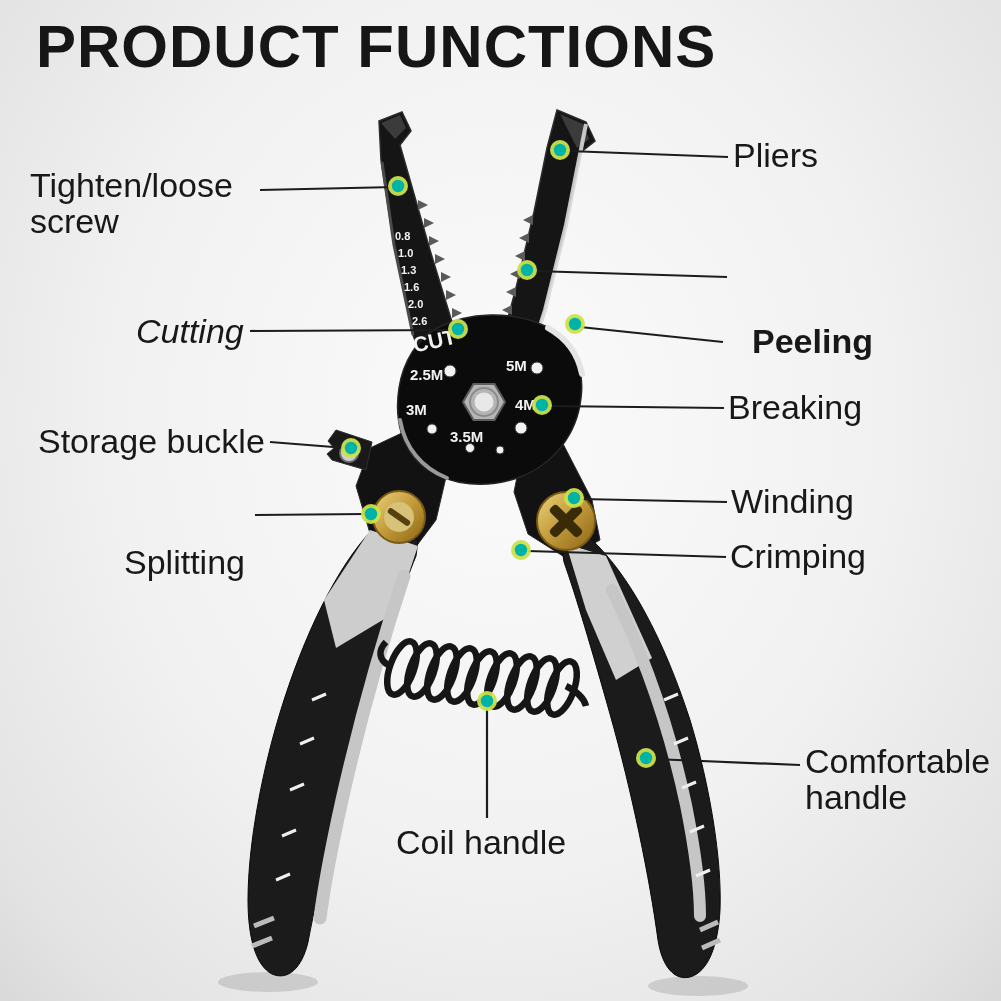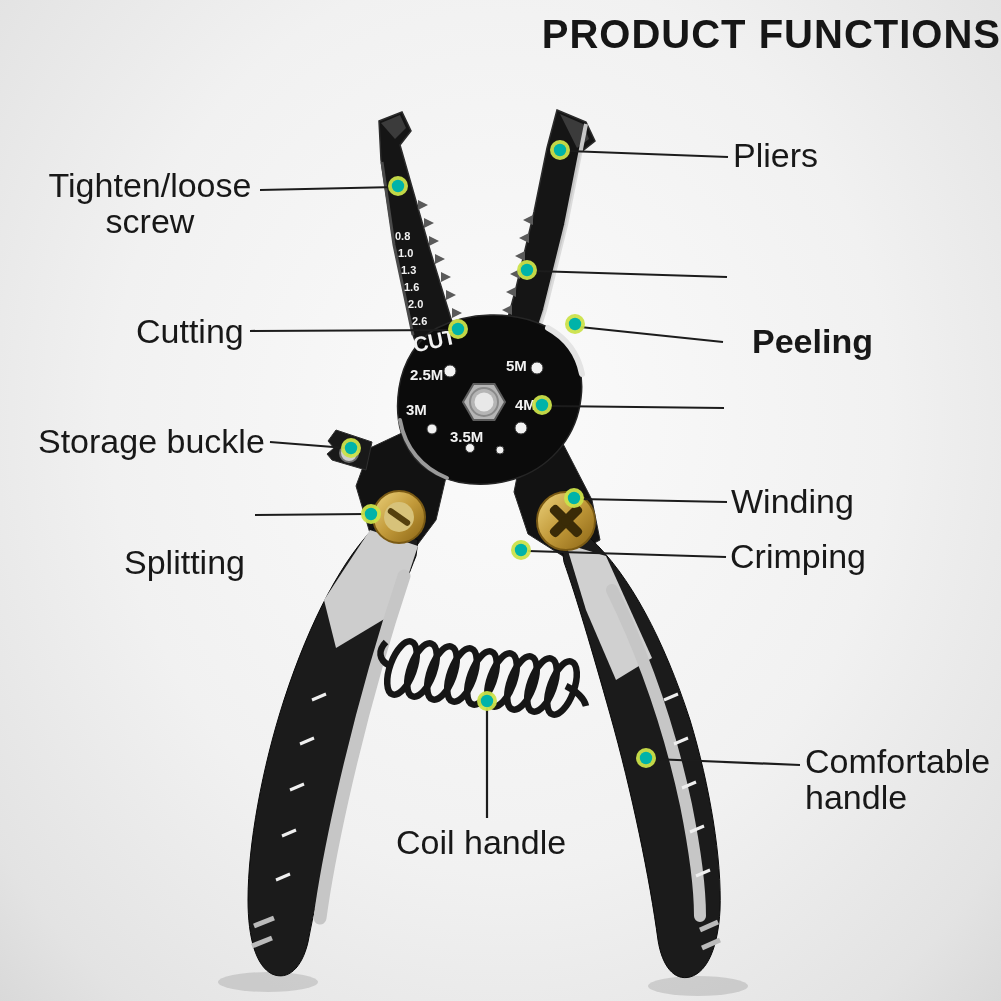--- a/index.html
+++ b/index.html
@@ -11,36 +11,36 @@
     width: 1001px;
     height: 1001px;
     margin: 0 auto;
     overflow: hidden;
     background: radial-gradient(ellipse at 50% 42%, #fbfbfb 0%, #f1f1f1 55%, #e3e3e3 88%, #d9d9d9 100%);
   }
 
   .title {
     position: absolute;
     left: 0; right: 0; top: 12px;
-    text-align: right;
-    font-size: 40px;
+    text-align: left;
+    font-size: 60px;
     font-weight: 900;
     letter-spacing: 1px;
     color: #161616;
     padding-left: 36px;
   }
 
   .lbl {
     position: absolute;
     font-size: 34px;
     line-height: 36px;
     color: #181818;
     white-space: nowrap;
   }
-  .lbl.wrap-center { white-space: normal; text-align: center; }
+  .lbl.wrap-center { white-space: normal; text-align: left; }
   .lbl.wrap-left   { white-space: normal; text-align: left; }
 
   svg.layer {
     position: absolute;
     left: 0; top: 0;
   }
   svg.overlay { pointer-events: none; }
 
   .leader { stroke: #1c1c1c; stroke-width: 2.2; }
   .dot-ring { fill: #cbe24a; opacity: 0.95; }
@@ -276,33 +276,34 @@
         </g>
       <g>
           <circle class="dot-ring" cx="487" cy="701" r="10"></circle>
           <circle class="dot-core" cx="487" cy="701" r="6.2"></circle>
         </g>
     </g>
   </svg>
 
   <div class="lbl wrap-center" style="left:30px; top:167px; width:240px;">Tighten/loose screw</div>
 
-  <div class="lbl" style="left:136px; top:313px;">Cutting</div>
+  <div class="lbl" style="left:136px; top:313px;font-style:italic;">Cutting</div>
 
   <div class="lbl" style="left:38px; top:423px;">Storage buckle</div>
 
   <div class="lbl" style="left:124px; top:498px;margin-top:46px;">Splitting</div>
 
   <div class="lbl" style="left:396px; top:824px;">Coil handle</div>
 
   <div class="lbl" style="left:733px; top:137px;">Pliers</div>
 
 
   <div class="lbl" style="left:752px; top:323px;font-weight:bold;">Peeling</div>
 
+  <div class="lbl" style="left:728px; top:389px;">Breaking</div>
 
   <div class="lbl" style="left:731px; top:483px;">Winding</div>
 
   <div class="lbl" style="left:730px; top:538px;">Crimping</div>
 
   <div class="lbl wrap-left" style="left:805px; top:743px; width:200px;">Comfortable handle</div>
 
 </div>
 
 </body></html>

